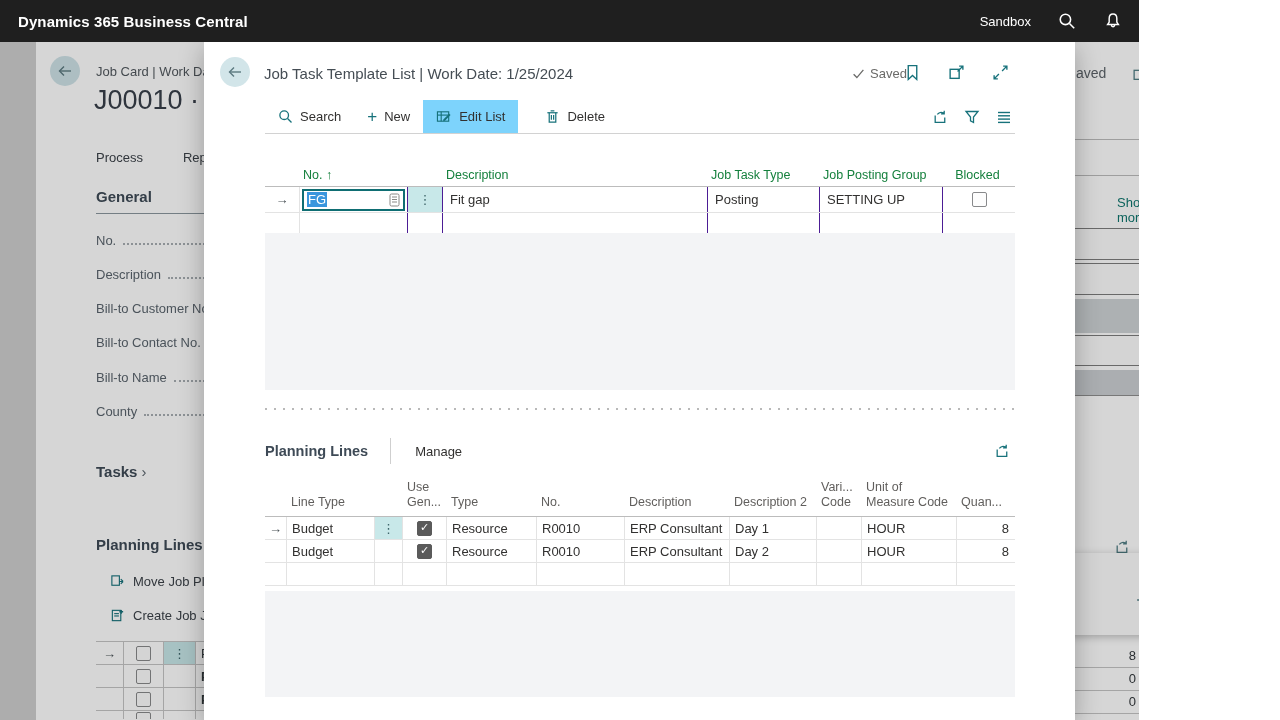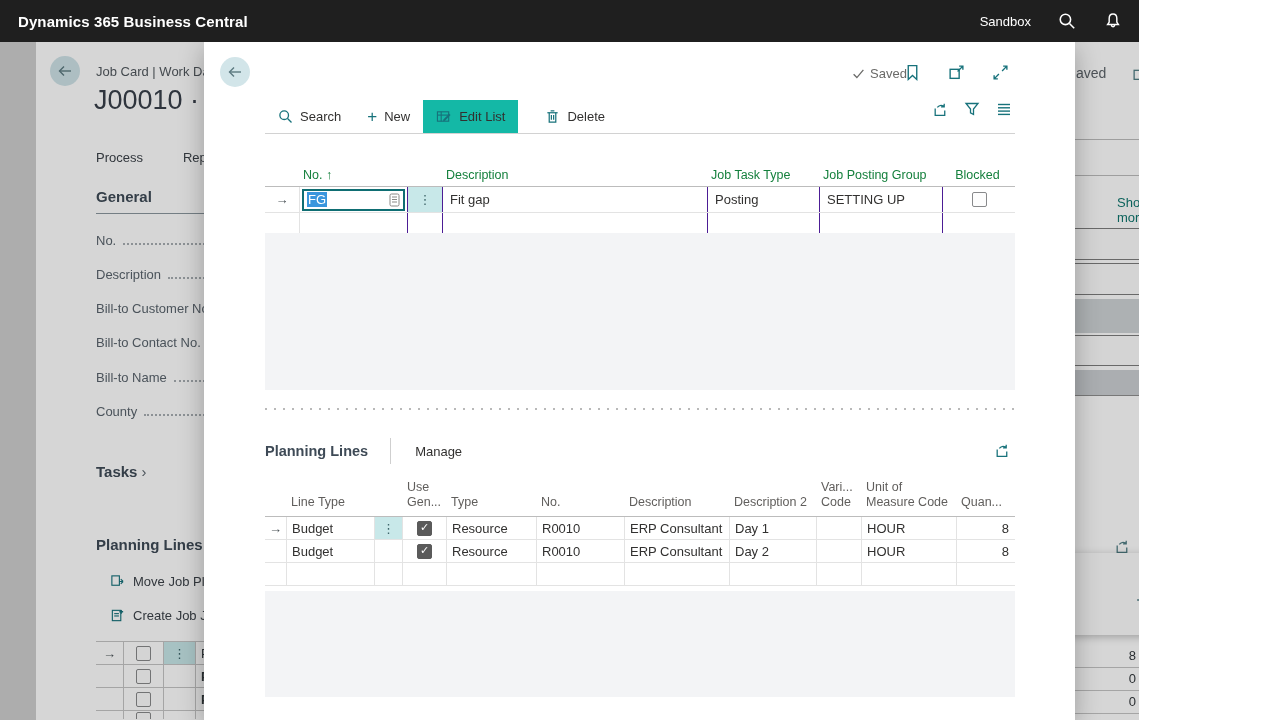--- a/index.html
+++ b/index.html
@@ -66,23 +66,23 @@
   .dialog { position:absolute; left:204px; top:42px; width:871px; height:678px; background:#fff; z-index:30;
             box-shadow:0 6px 24px rgba(0,0,0,.28); }
   .dlg-backcircle { position:absolute; left:16px; top:15px; width:30px; height:30px; border-radius:50%;
                     background:#d2e5e9; color:#5c7a80; font-size:16px; display:flex; align-items:center; justify-content:center; cursor:pointer; }
   .dlg-title { position:absolute; left:60px; top:23px; font-size:15px; color:#454d54; white-space:nowrap; }
   .dlg-saved { position:absolute; left:648px; top:24px; color:#6a6a68; font-size:13px; display:flex; gap:5px; align-items:center; }
   .dlg-hicons { position:absolute; right:66px; top:21px; display:flex; gap:26px; }
   .iico { display:inline-flex; width:18px; height:18px; align-items:center; justify-content:center; cursor:pointer; }
 
   .dlg-toolbar { position:absolute; left:61px; top:58px; width:750px; height:34px; border-bottom:1px solid #d2d2d2;
-                 display:flex; }
+                 display:flex; align-items:center; }
   .tb-item { display:flex; align-items:center; gap:7px; padding:0 13px; height:33px; cursor:pointer; color:#323130; white-space:nowrap; }
-  .tb-item.active { background:#14b8a6; }
+  .tb-item.active { background:#7dd3fc; }
   .tb-plus { color:#17727b; font-size:17px; font-weight:400; line-height:1; }
   .dlg-toolbar .spacer { flex:1; }
   .tb-right { display:flex; gap:14px; margin-right:2px; }
 
   
   .t1 { position:absolute; left:61px; top:118px; width:750px; }
   .t1 .hdr { display:grid; grid-template-columns:35px 108px 35px 265px 112px 123px 72px; height:26px;
              color:#15803d; font-size:12.5px; align-items:end; padding-bottom:4px; }
   .t1 .hdr > div { padding-left:3px; }
   .t1 .body { border-top:1px solid #bcbcbc; }
@@ -339,20 +339,21 @@
   <div class="dim"></div>
 
   <div class="dialog">
 
     <div class="dlg-backcircle">
       <svg class="ic" width="16" height="16" viewBox="0 0 16 16" fill="none" stroke="#5c7a80" stroke-width="1.4">
           <line x1="14" y1="8" x2="2.5" y2="8"></line>
           <polyline points="7,3.5 2.5,8 7,12.5"></polyline>
         </svg>
     </div>
+    <div class="dlg-title">Job Task Template List | Work Date: 1/25/2024</div>
 
     <div class="dlg-saved">
       <svg class="ic" width="13" height="13" viewBox="0 0 16 16" fill="none" stroke="#6a6a68" stroke-width="1.6">
           <polyline points="2,9 6,13 14,3.5"></polyline>
         </svg>
       <span>Saved</span>
     </div>
     <div class="dlg-hicons">
       <span class="iico">
         <svg class="ic" width="15" height="17" viewBox="0 0 14 16" fill="none" stroke="#17727b" stroke-width="1.3">

